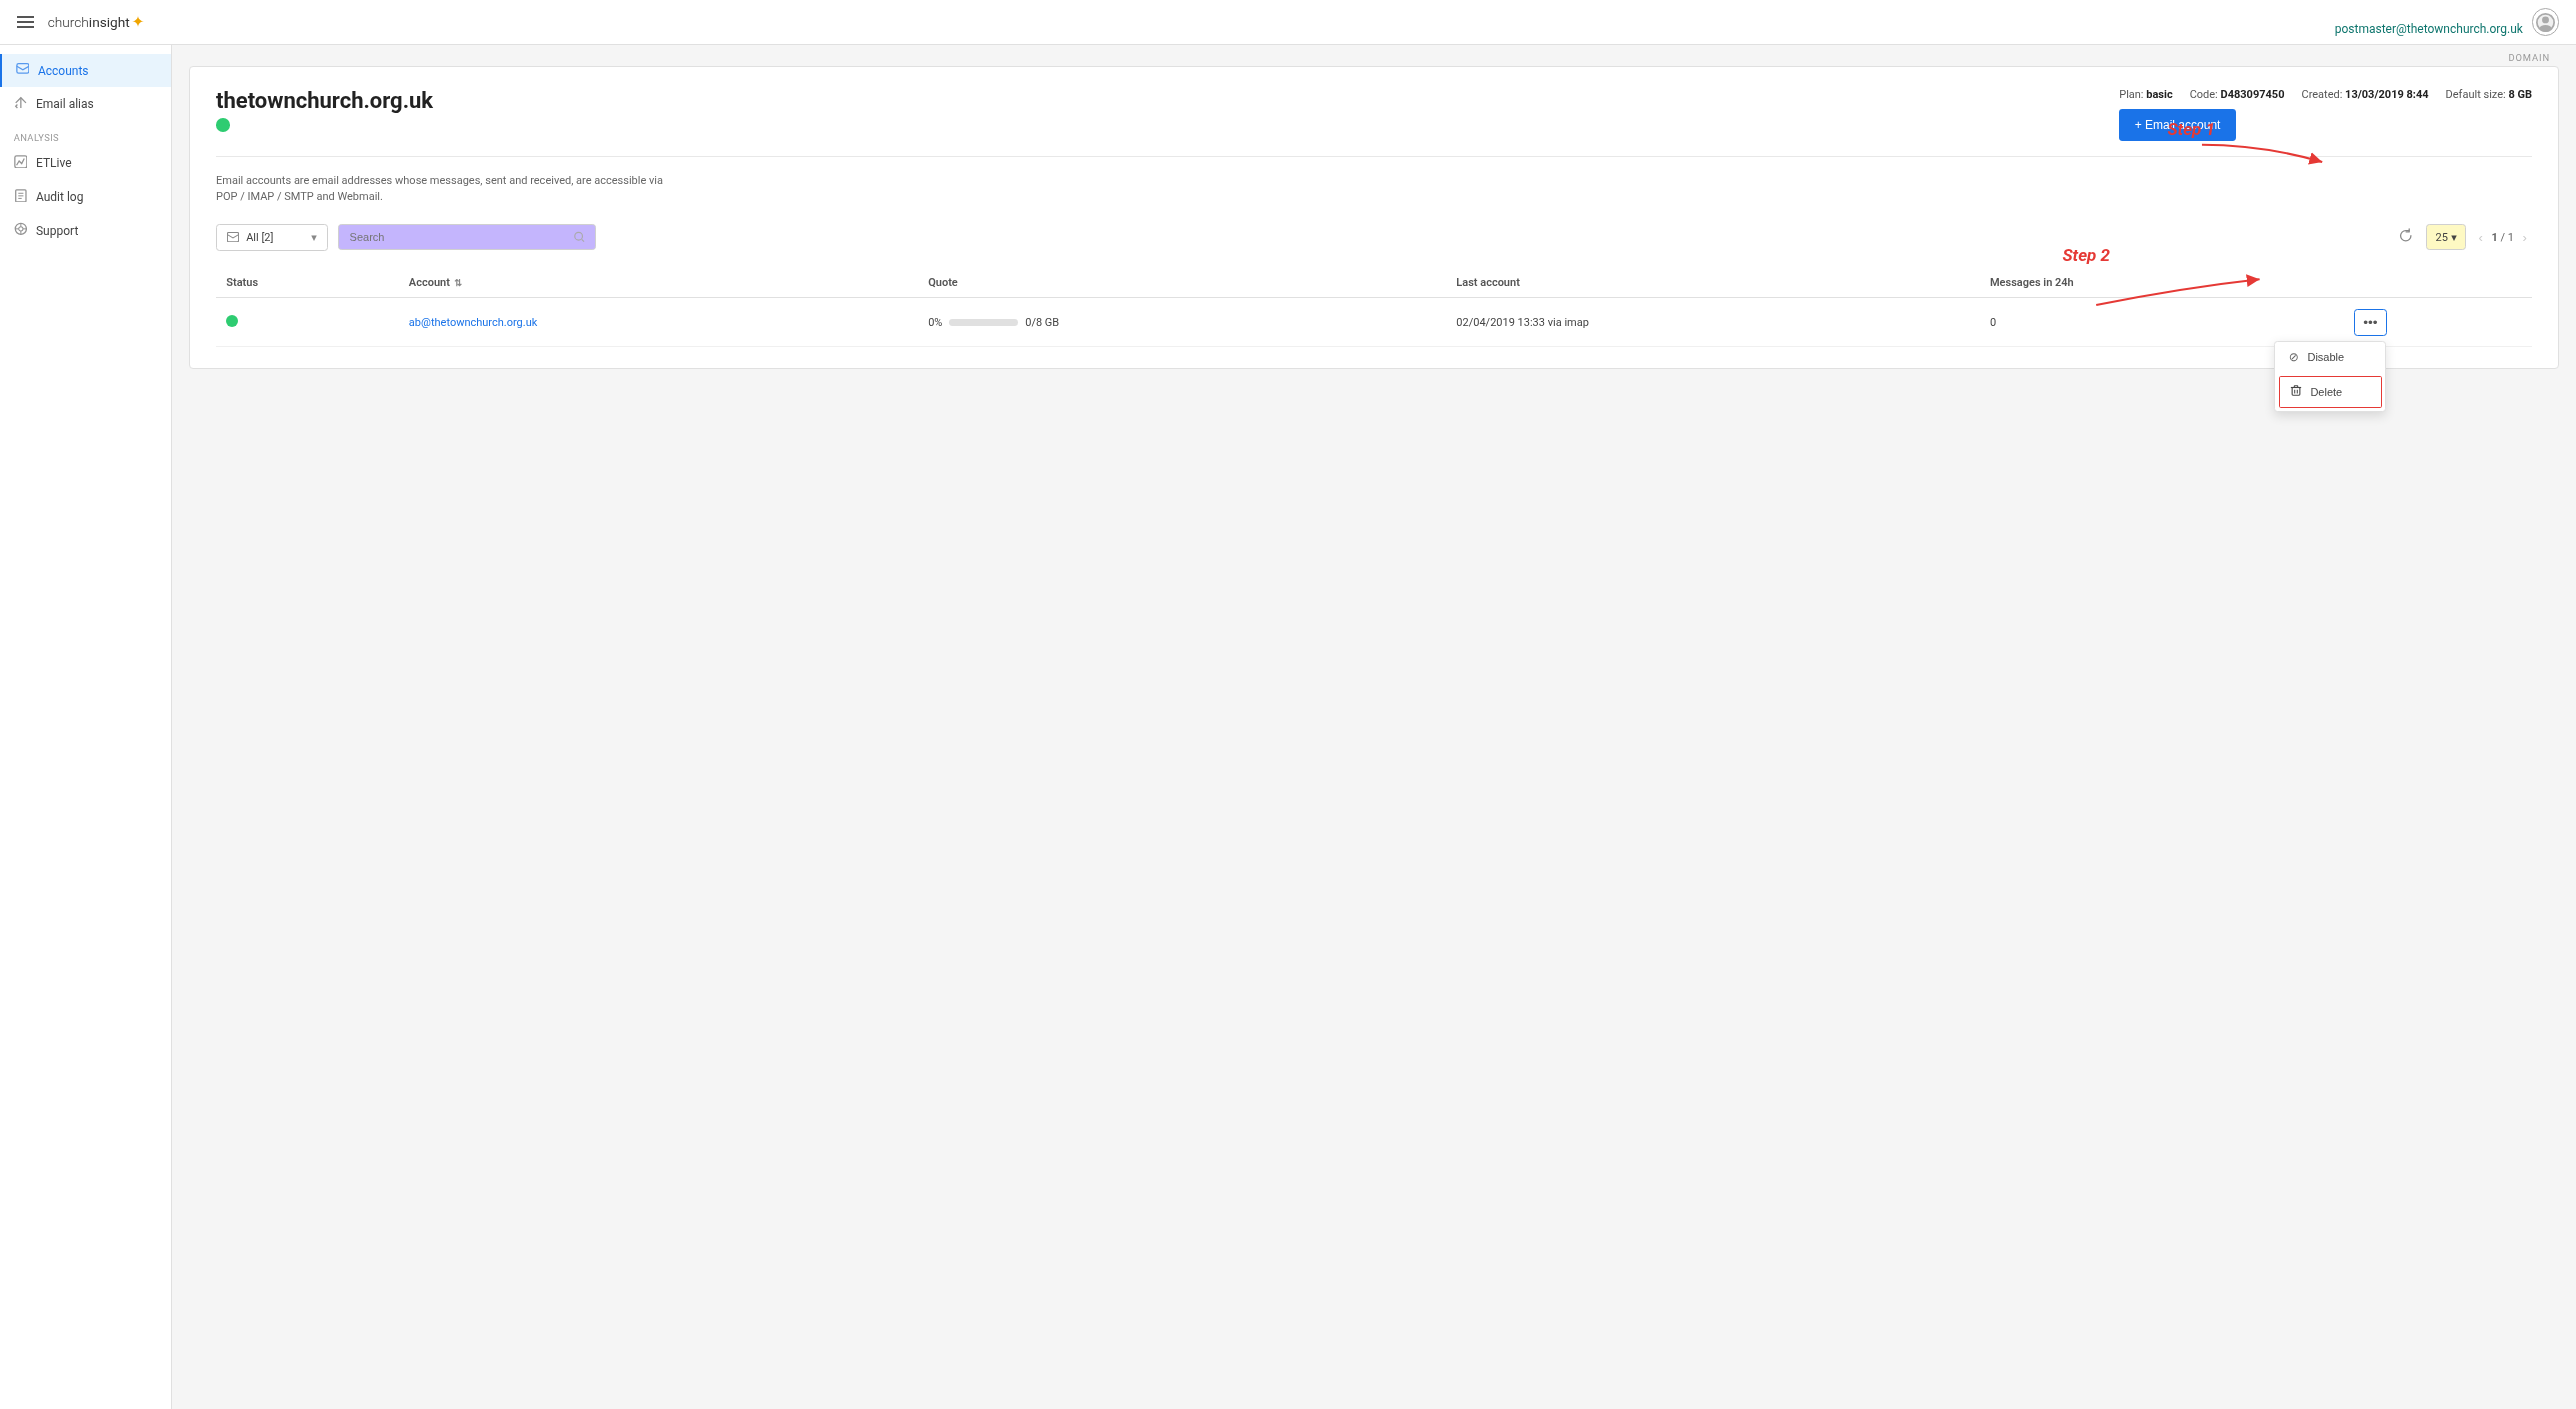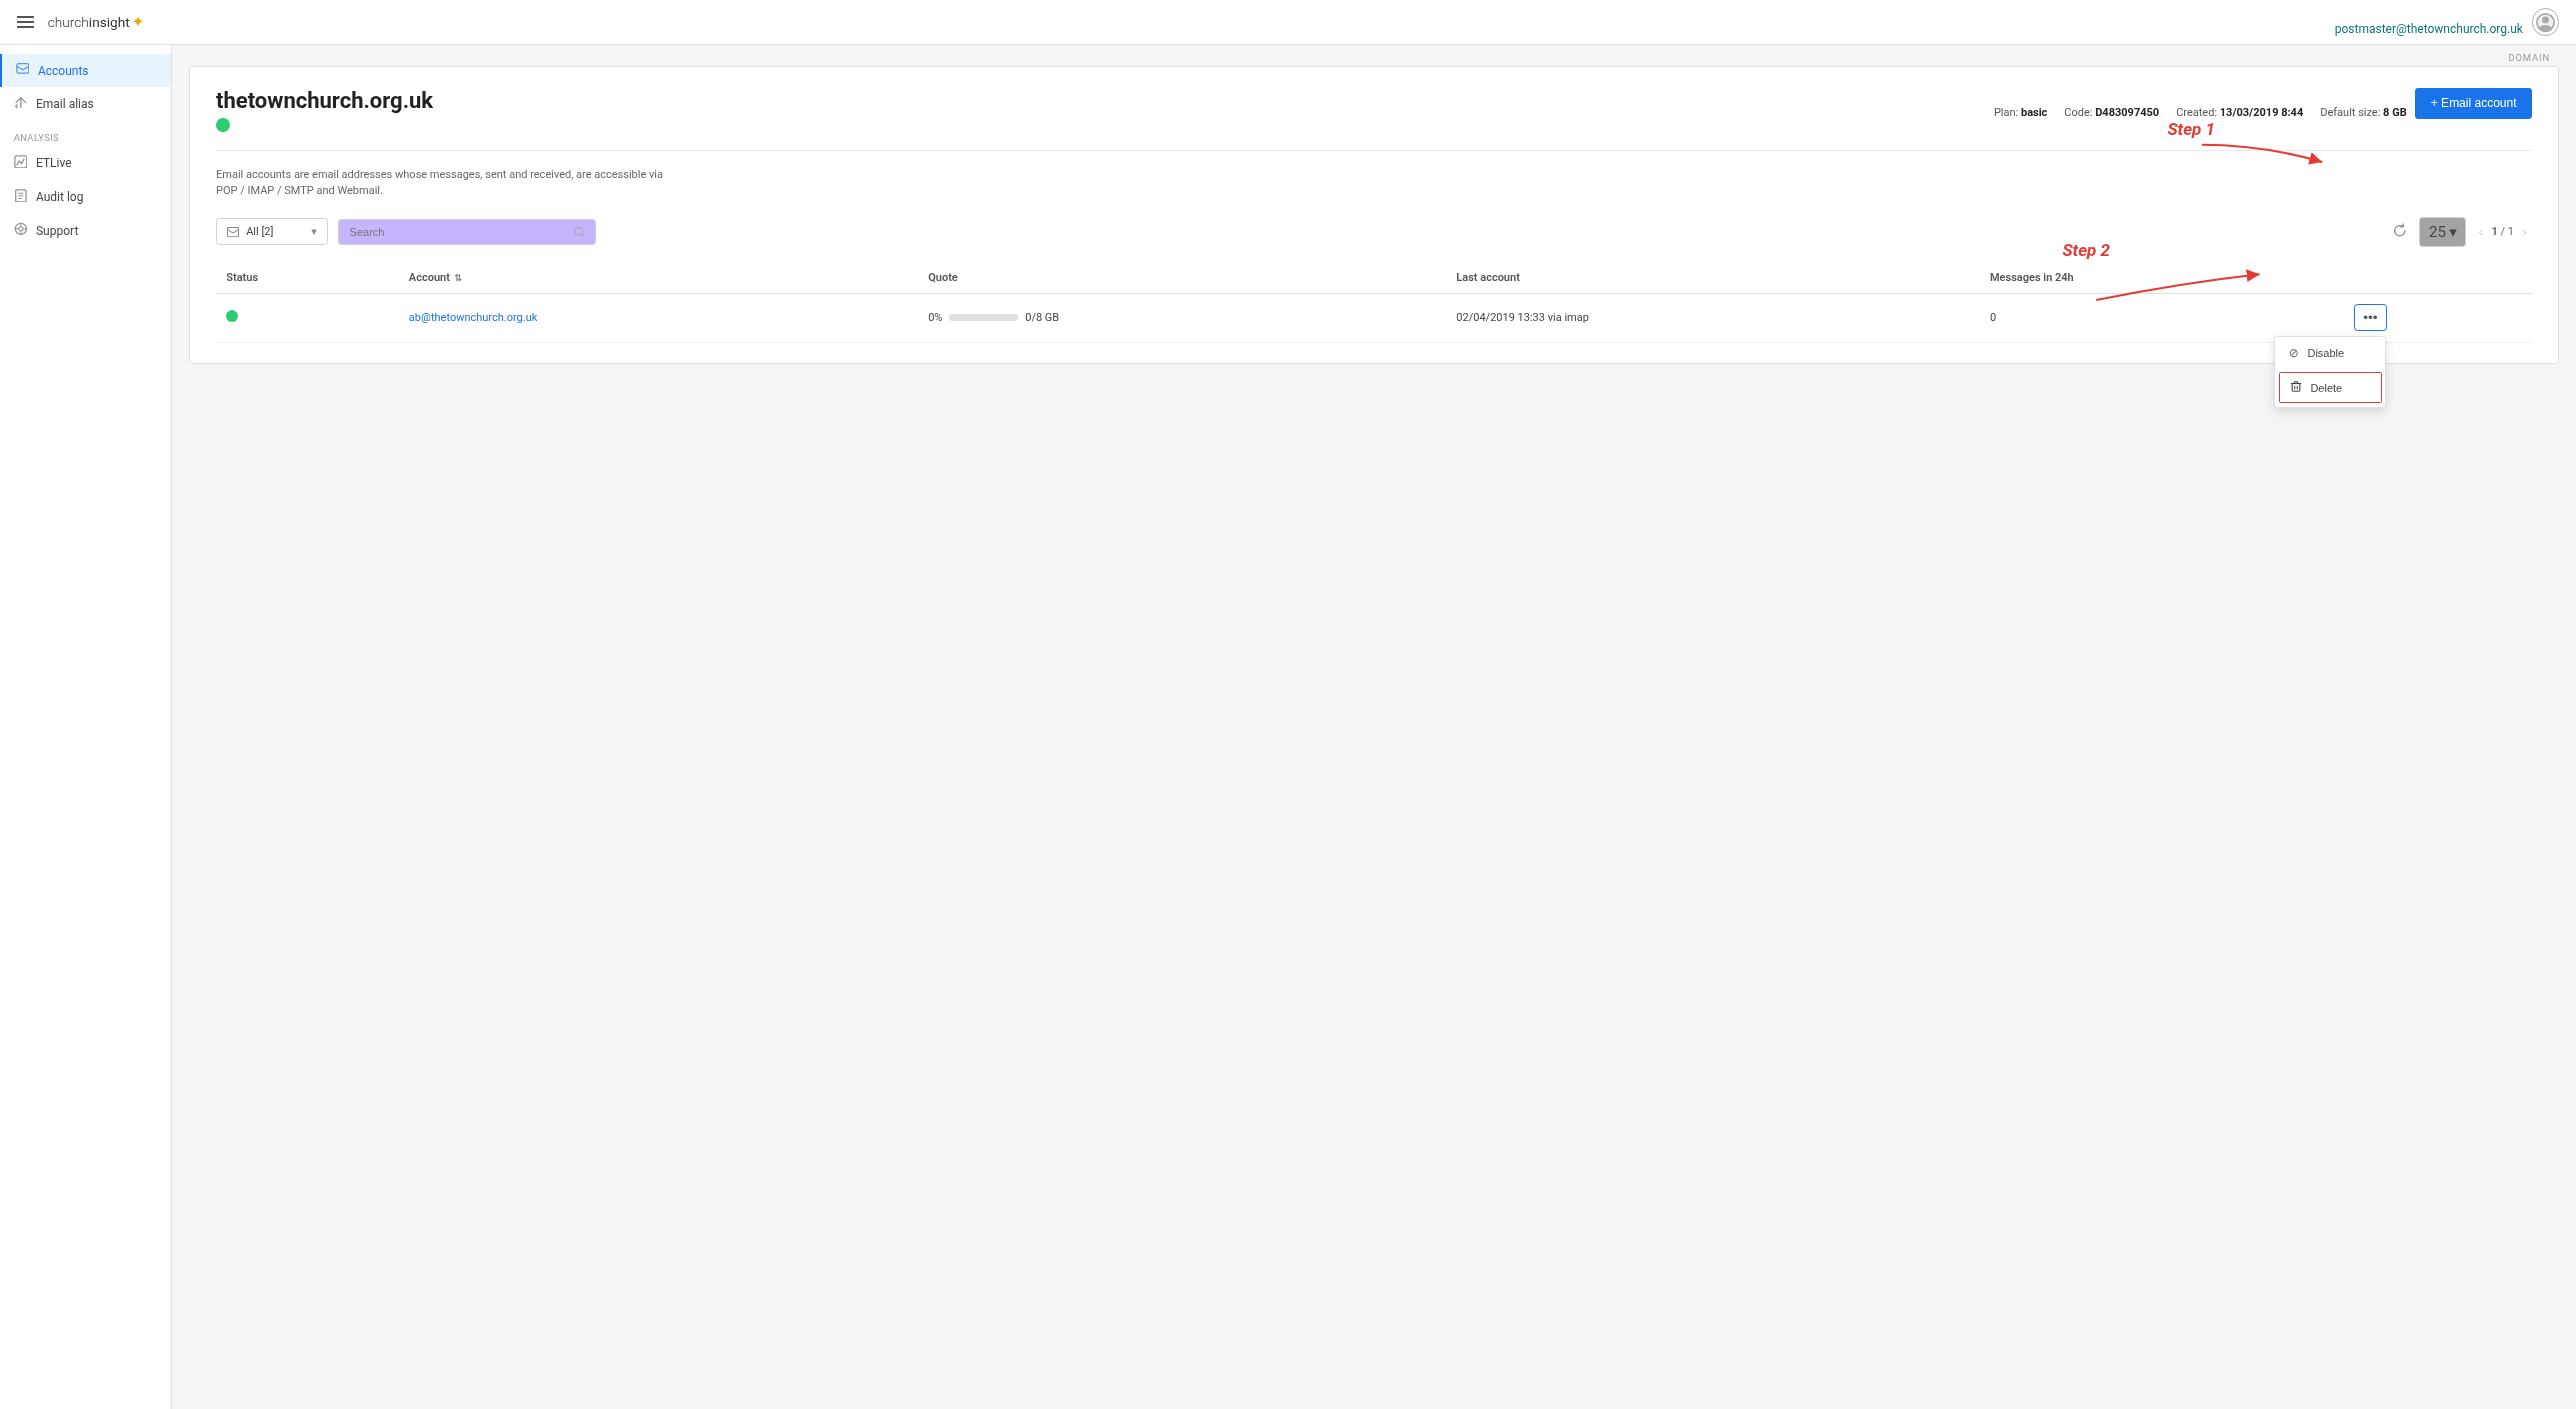--- a/index.html
+++ b/index.html
@@ -109,21 +109,21 @@
     .search-box {
       display: flex; align-items: flex-start; gap: 13px;
       border: 0.9px solid #d0d0d0; border-radius: 3.4px;
       padding: 6px 10.3px; background: #c4b5fd; flex: 1; max-width: 258px;
     }
     .search-box input { border: none; outline: none; font-size: 11px; color: #666; width: 100%; background: transparent; }
     .pagination-area { display: flex; align-items: center; gap: 6.9px; margin-left: auto; }
     .refresh-btn { background: none; border: none; cursor: pointer; color: #888; font-size: 13.7px; padding: 5.2px; }
     .page-size-select {
       border: 0.9px solid #d0d0d0; border-radius: 3.4px;
-      padding: 5.2px 8.6px; background: #a3a3a3; font-size: 15px; color: #444;
+      padding: 5.2px 8.6px; background: #fef9c3; font-size: 11px; color: #444;
       display: flex; align-items: flex-end; gap: 3.4px; cursor: pointer;
     }
     .page-nav { display: flex; align-items: center; gap: 3.4px; font-size: 11px; color: #666; }
     .page-nav button { background: none; border: none; cursor: pointer; color: #888; font-size: 13px; padding: 1.7px 5.2px; }
     .page-nav button:disabled { color: #ccc; cursor: default; }
 
     
     .data-table { width: 100%; border-collapse: collapse; }
     .data-table th {
       text-align: left; padding: 8.6px 10.3px; font-size: 11px; color: #555;
@@ -265,21 +265,21 @@
       <span>DOMAIN</span>
     </div>
 
     <div class="content-card annotation-layer">
 
       <div class="domain-header">
         <div>
           <div class="domain-title">thetownchurch.org.uk</div>
           <span class="green-dot"></span>
         </div>
-        <div style="display:flex; align-items:flex-end; gap:8.6px;">
+        <div style="display:flex; flex-direction:column; align-items:flex-start; gap:8.6px;">
           <div class="domain-meta">
             <span><span>Plan:</span> <strong>basic</strong></span>
             <span><span>Code:</span> <strong>D483097450</strong></span>
             <span><span>Created:</span> <strong>13/03/2019 8:44</strong></span>
             <span><span>Default size:</span> <strong>8 GB</strong></span>
           </div>
           <button class="add-btn">+ Email account</button>
         </div>
       </div>
 

